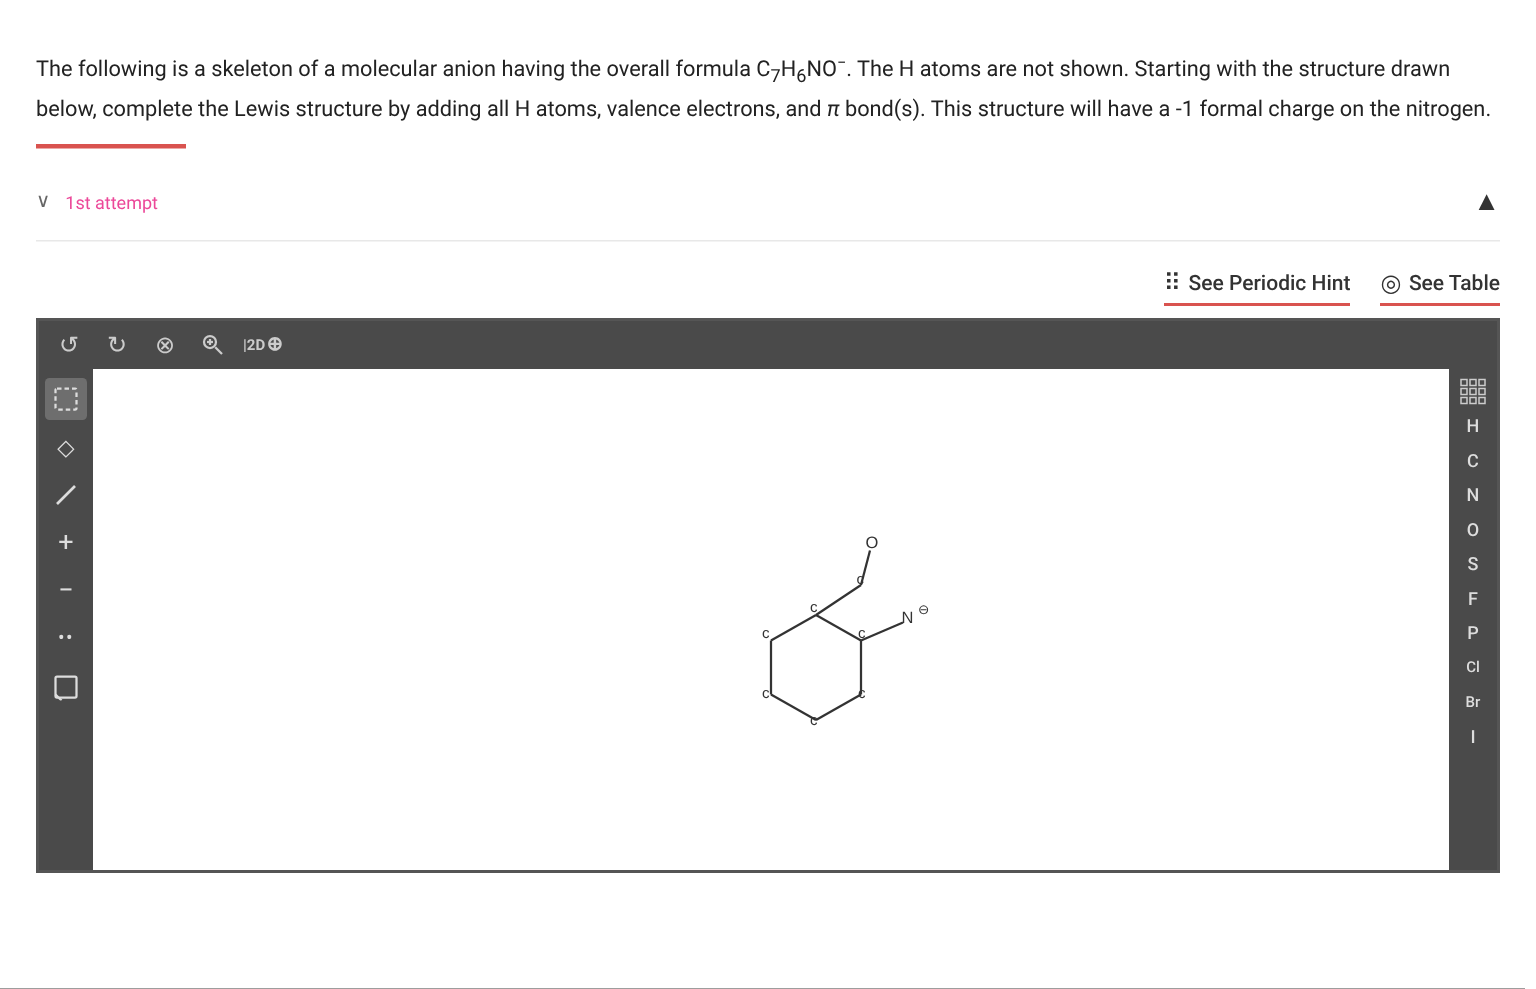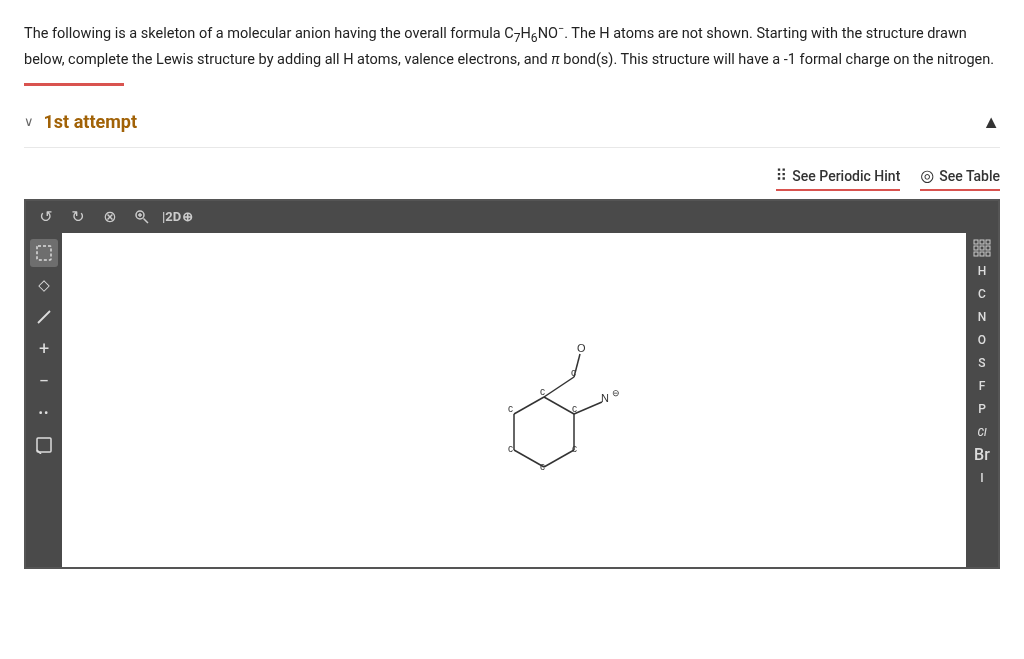--- a/index.html
+++ b/index.html
@@ -5,21 +5,21 @@
     * { box-sizing: border-box; margin: 0; padding: 0; }
     body {
       font-family: -apple-system, BlinkMacSystemFont, 'Segoe UI', Roboto, sans-serif;
       background: #fff;
       color: #333;
       font-size: 15px;
       line-height: 1.5;
     }
     .page-wrapper {
       max-width: 1024px;
-      margin: 0 auto;
+      margin: 13px auto;
       padding: 20px 24px 0;
     }
     .question-text {
       font-size: 14.5px;
       color: #222;
       line-height: 1.6;
       margin-bottom: 12px;
     }
     .divider {
       height: 3px;
@@ -38,23 +38,23 @@
       display: flex;
       align-items: center;
       gap: 10px;
     }
     .chevron-icon {
       font-size: 13px;
       color: #666;
       cursor: pointer;
     }
     .attempt-label {
-      font-size: 18px;
-      font-weight: 700;
-      color: #a16207;
+      font-size: 12px;
+      font-weight: 400;
+      color: #ec4899;
     }
     .collapse-icon {
       font-size: 18px;
       color: #333;
       cursor: pointer;
     }
     .toolbar-row {
       display: flex;
       justify-content: flex-end;
       align-items: center;
@@ -220,21 +220,21 @@
       <span class="topbar-btn" title="Clear">⊗</span>
       <span class="topbar-btn" title="Zoom">
         <svg width="16" height="16" viewBox="0 0 16 16" fill="none" stroke="#ccc" stroke-width="1.5">
           <circle cx="6" cy="6" r="4"></circle>
           <line x1="9.5" y1="9.5" x2="14" y2="14"></line>
           <line x1="4" y1="6" x2="8" y2="6"></line>
           <line x1="6" y1="4" x2="6" y2="8"></line>
         </svg>
       </span>
       <div class="topbar-2d">
-        <span style="font-size:13px; color:#ccc;">|2D</span>
+        <span style="font-size:10px; color:#ccc;">|2D</span>
         <span style="font-size:13px; color:#ccc;">⊕</span>
       </div>
     </div>
 
     <div class="editor-body">
 
       <div class="left-tools">
         <div class="tool-btn active" title="Select">
           <svg width="18" height="18" viewBox="0 0 18 18" fill="none" stroke="#ddd" stroke-width="1.5">
             <rect x="2" y="2" width="14" height="14" rx="1" stroke-dasharray="3,2"></rect>
@@ -307,21 +307,21 @@
             <rect x="13" y="13" width="4" height="4"></rect>
           </svg>
         </div>
         <div class="element-btn">H</div>
         <div class="element-btn">C</div>
         <div class="element-btn">N</div>
         <div class="element-btn">O</div>
         <div class="element-btn">S</div>
         <div class="element-btn">F</div>
         <div class="element-btn">P</div>
-        <div class="element-btn" style="font-size:10px;font-style:italic;">Cl</div>
-        <div class="element-btn" style="font-size:16px;">Br</div>
+        <div class="element-btn" style="font-size:10px;">Cl</div>
+        <div class="element-btn" style="font-size:10px;">Br</div>
         <div class="element-btn">I</div>
       </div>
 
     </div>
   </div>
 
 </div>
 
 </body></html>

